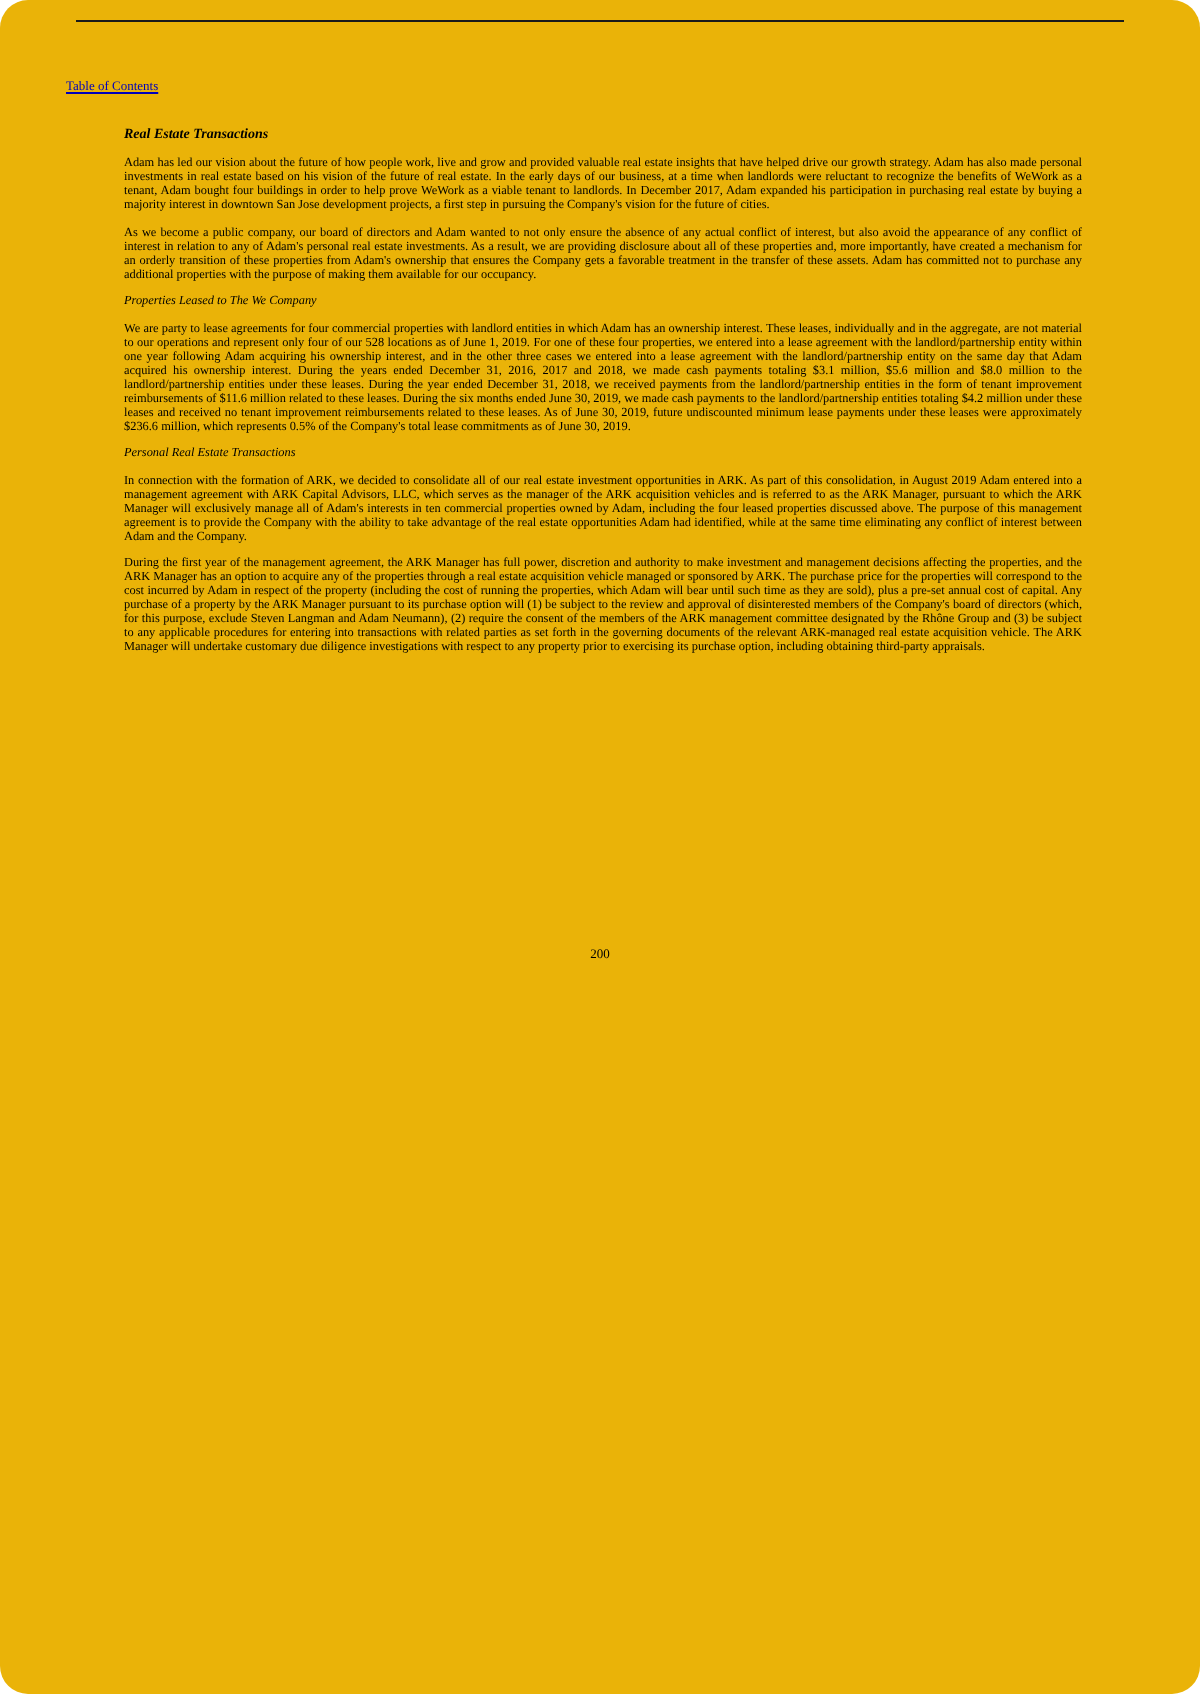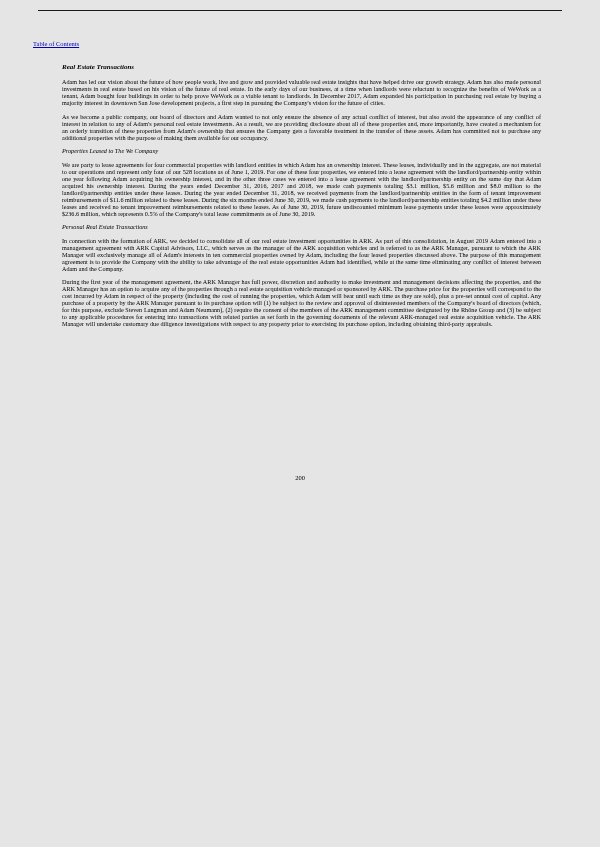--- a/index.html
+++ b/index.html
@@ -4,24 +4,25 @@
 <style>
   html, body {
     margin: 0;
     padding: 0;
     background: #ffffff;
   }
   .page {
     position: relative;
     width: 600px;
     height: 847px;
-    background: #e5e5e5;
+    background: #eab308;
     font-family: "Liberation Serif", "DejaVu Serif", serif;
     color: #000000;
     overflow: hidden;
+    border-radius: 14px;
   }
   .top-rule {
     position: absolute;
     top: 10px;
     left: 38px;
     width: 524px;
     border-top: 1px solid #1a1a1a;
   }
   .toc-link {
     position: absolute;

